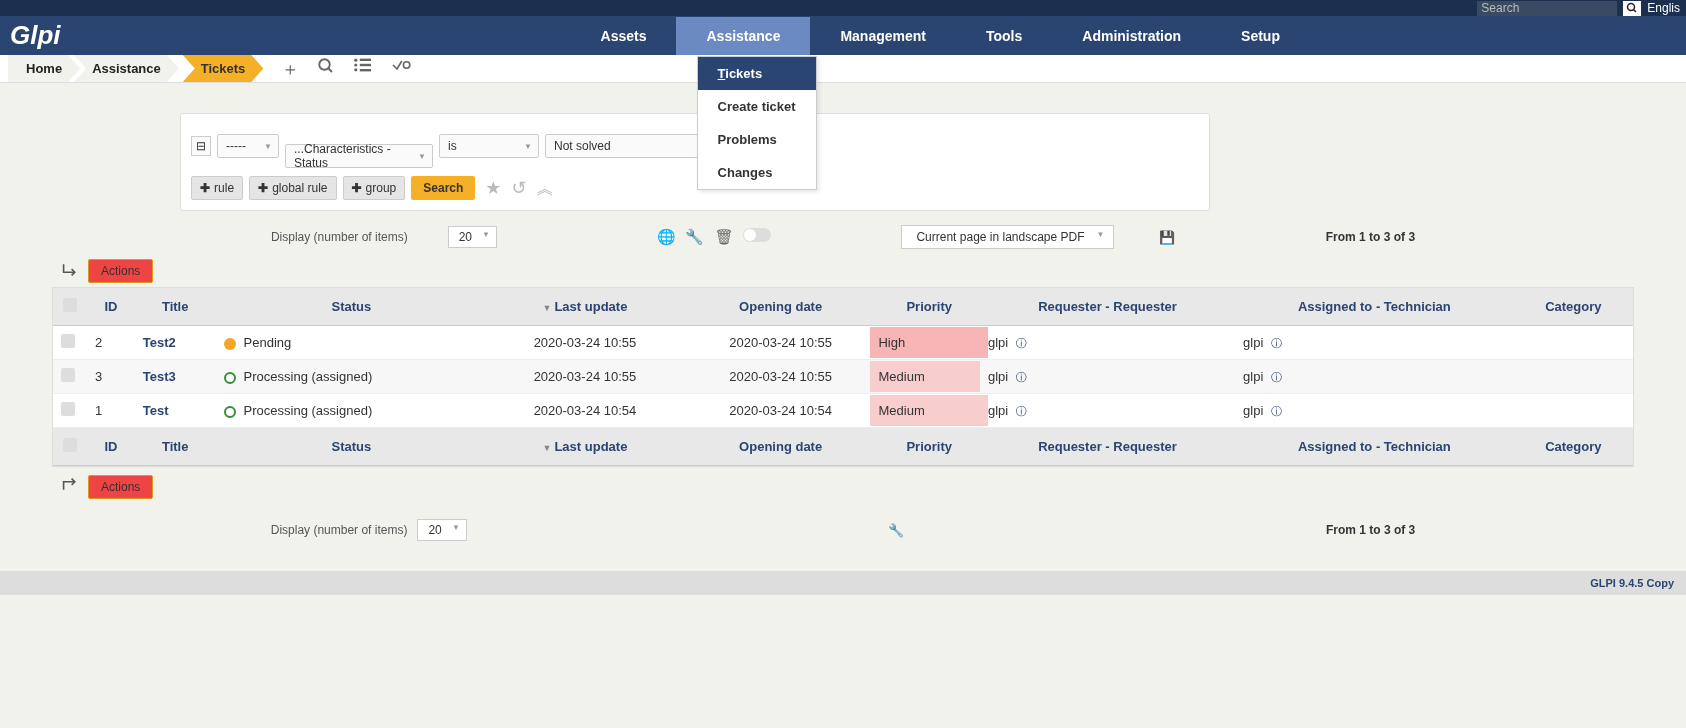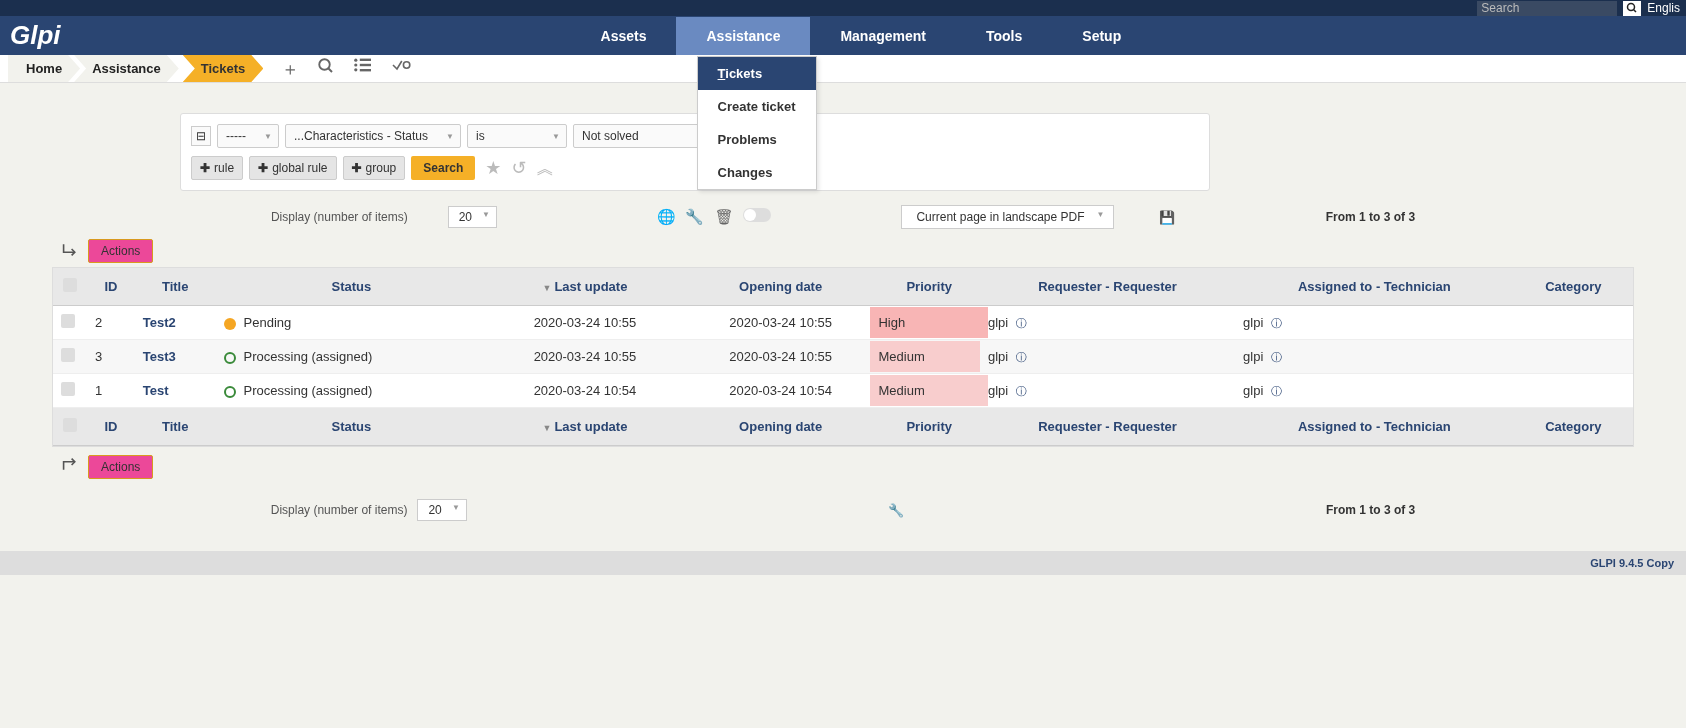--- a/index.html
+++ b/index.html
@@ -27,40 +27,40 @@
 .bc-item.bc-plain { background: #f2f2ed; clip-path: polygon(0 0, calc(100% - 12px) 0, 100% 50%, calc(100% - 12px) 100%, 0 100%); }
 .bc-item.bc-plain2 { background: #f2f2ed; clip-path: polygon(0 0, calc(100% - 12px) 0, 100% 50%, calc(100% - 12px) 100%, 0 100%, 12px 50%); margin-left: -6px; }
 .bc-tools { display: flex; gap: 18px; margin-left: 18px; }
 .bc-tool { color: #666; cursor: pointer; font-size: 18px; }
 .content { padding: 30px 0 0 0; }
 .search-box { margin-left: 180px; background: #fff; border: 1px solid #ddd; border-radius: 3px; padding: 10px; width: 1030px; }
 .search-row1 { display: flex; gap: 6px; align-items: center; margin-bottom: 8px; }
 .sel { border: 1px solid #ccc; background: #fafafa; height: 24px; padding: 0 20px 0 8px; font-size: 12px; border-radius: 2px; position: relative; display: inline-flex; align-items: center; cursor: pointer; }
 .sel::after { content: '▼'; position: absolute; right: 6px; font-size: 8px; color: #999; }
 .sel-sm { width: 62px; }
-.sel-md { width: 176px; }
+.sel-md { width: 148px; margin-top: 20px; }
 .minus-box { width: 20px; height: 20px; border: 1px solid #ccc; display: flex; align-items: center; justify-content: center; font-size: 12px; background: #fafafa; cursor: pointer; }
 .search-row2 { display: flex; gap: 6px; align-items: center; }
 .btn-grey { background: #e5e5e5; border: 1px solid #ccc; padding: 4px 8px; font-size: 12px; cursor: pointer; border-radius: 2px; display: flex; align-items: center; gap: 4px; }
 .btn-search { background: #f5b027; border: none; padding: 5px 12px; font-size: 12px; cursor: pointer; border-radius: 2px; font-weight: bold; }
 .star-icon { color: #bbb; font-size: 18px; cursor: pointer; margin-left: 4px; }
 .pager-row { display: flex; align-items: center; margin: 14px 60px 10px 60px; gap: 40px; }
 .pager-lbl { font-size: 12px; color: #555; }
 .pager-sel { border: 1px solid #ccc; padding: 3px 24px 3px 10px; font-size: 12px; position: relative; background: #fff; cursor: pointer; }
 .pager-sel::after { content: '▼'; position: absolute; right: 6px; font-size: 8px; color: #999; }
 .pager-icons { display: flex; gap: 10px; color: #666; font-size: 15px; }
 .pager-icons span { cursor: pointer; }
 .toggle { width: 28px; height: 14px; background: #ddd; border-radius: 7px; position: relative; cursor: pointer; }
 .toggle::after { content: ''; position: absolute; left: 1px; top: 1px; width: 12px; height: 12px; background: #fff; border-radius: 50%; }
 .export-sel { border: 1px solid #ccc; padding: 4px 28px 4px 14px; font-size: 12px; background: #fff; position: relative; cursor: pointer; }
 .export-sel::after { content: '▼'; position: absolute; right: 8px; font-size: 8px; color: #999; }
 .range-txt { font-size: 12px; font-weight: bold; }
 .actions-row { display: flex; align-items: center; gap: 8px; margin: 0 0 4px 60px; }
 .arrow-icon { font-size: 16px; color: #555; cursor: pointer; }
-.btn-actions { background: #ec4899; border: 1px solid #d89a1f; padding: 4px 12px; font-size: 12px; cursor: pointer; border-radius: 2px; }
+.btn-actions { background: #ef4444; border: 1px solid #d89a1f; padding: 4px 12px; font-size: 12px; cursor: pointer; border-radius: 2px; }
 .tbl-wrap { margin: 0 52px; background: #fff; border: 1px solid #ddd; }
 table { width: 100%; border-collapse: collapse; }
 th { background: #e8e8e8; color: #2a4572; font-weight: bold; font-size: 13px; padding: 10px 8px; text-align: center; border-bottom: 1px solid #ccc; cursor: pointer; }
 th.center { text-align: center; }
 td { padding: 8px 8px; font-size: 13px; border-bottom: 1px solid #eee; }
 tr:nth-child(even) td { background: #f7f7f7; }
 .chk { width: 14px; height: 14px; background: #ddd; border-radius: 2px; display: inline-block; cursor: pointer; }
 .link { color: #2a4572; font-weight: bold; cursor: pointer; }
 .status-dot { width: 12px; height: 12px; border-radius: 50%; display: inline-block; margin-right: 8px; vertical-align: middle; }
 .dot-pending { background: #f5a623; }
@@ -90,20 +90,21 @@
   <span class="lang">Englis</span>
 </div>
 
 <div class="mainbar">
   <div class="logo">Glpi</div>
   <div class="mainnav">
     <div class="mainnav-item">Assets</div>
     <div class="mainnav-item active">Assistance</div>
     <div class="mainnav-item">Management</div>
     <div class="mainnav-item">Tools</div>
+    <div class="mainnav-item">Administration</div>
     <div class="mainnav-item">Setup</div>
     <div class="dropdown">
       <div class="dropdown-col">
         <div class="dropdown-item active"><span class="ul">T</span><span>ickets</span></div>
         <div class="dropdown-item">Create ticket</div>
         <div class="dropdown-item">Problems</div>
         <div class="dropdown-item">Changes</div>
       </div>
     </div>
   </div>

